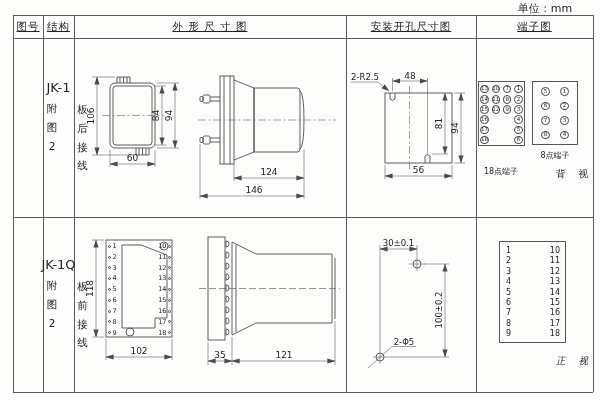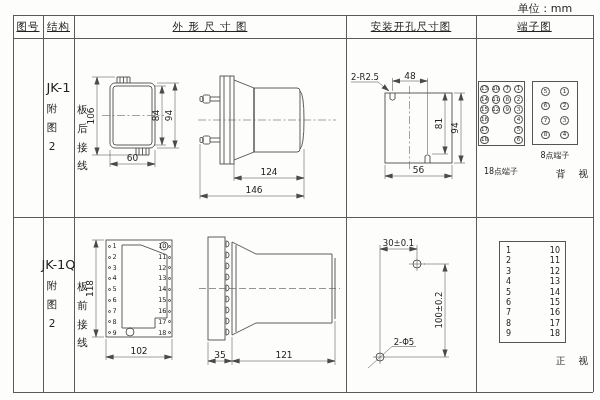--- a/index.html
+++ b/index.html
@@ -441,13 +441,13 @@
     <div>10</div>
     <div>11</div>
     <div>12</div>
     <div>13</div>
     <div>14</div>
     <div>15</div>
     <div>16</div>
     <div>17</div>
     <div>18</div>
   </div>
-<div class="viewlabel" style="left:476px;top:355px;width:117px;">正 视</div>
+<div class="viewlabel" style="left:476px;top:355px;width:117px;font-style:italic;">正 视</div>
 
 </body></html>

